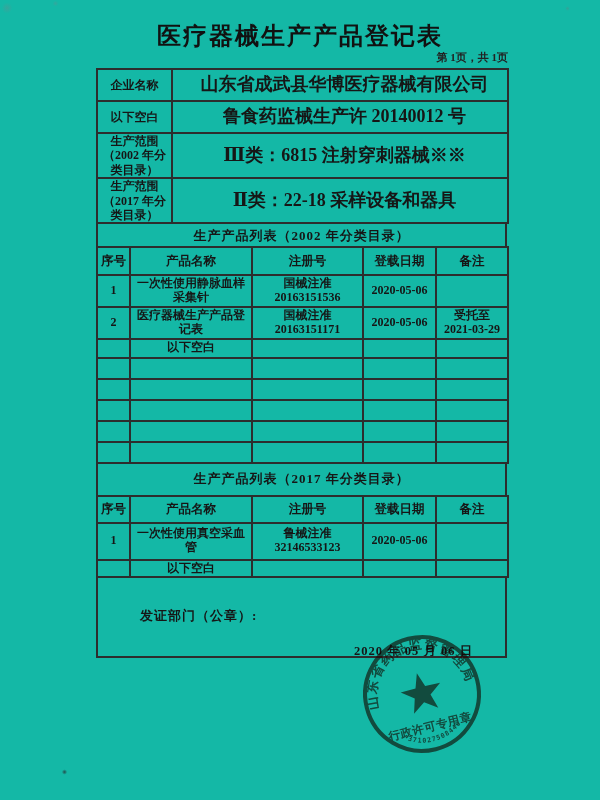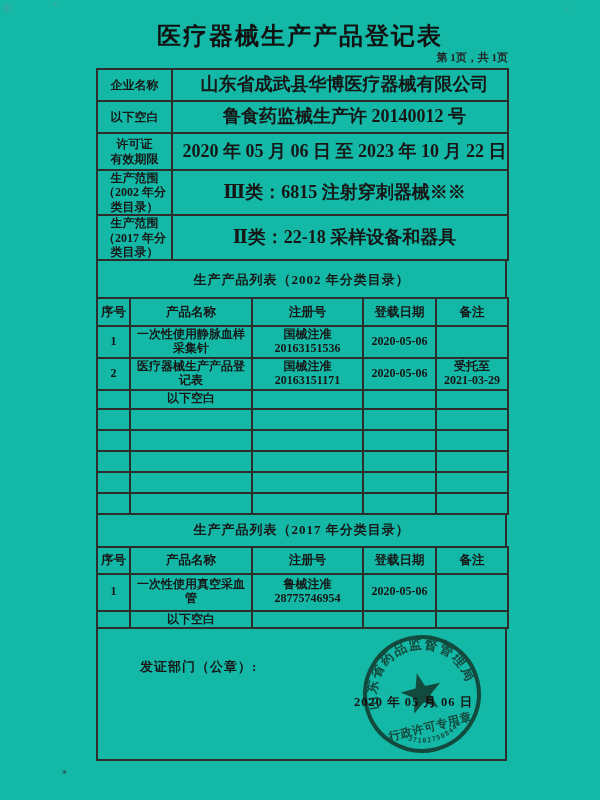--- a/index.html
+++ b/index.html
@@ -100,43 +100,38 @@
         </colgroup>
       <tbody>
           <tr style="height:32px">
         <td class="info-label">企业名称</td>
         <td class="info-value">山东省成武县华博医疗器械有限公司</td>
       </tr>
       <tr style="height:32px">
         <td class="info-label">以下空白</td>
         <td class="info-value">鲁食药监械生产许 20140012 号</td>
       </tr>
-      <tr style="height:37px">
-        <td class="info-label">许可证
-有效期限</td>
-        <td class="info-value">2020 年 05 月 06 日  至 2023 年 10 月 22 日</td>
-      </tr>
       <tr style="height:44px">
         <td class="info-label">生产范围
 （2002 年分
 类目录）</td>
         <td class="info-value">Ⅲ类：6815 注射穿刺器械※※</td>
       </tr>
       <tr style="height:45px">
         <td class="info-label">生产范围
 （2017 年分
 类目录）</td>
         <td class="info-value">Ⅱ类：22-18 采样设备和器具</td>
       </tr>
     </tbody>
       </table>
 
     <table class="section-bar">
       <tbody>
-          <tr style="height:38px">
+          <tr style="height:24px">
         <td>生产产品列表（2002 年分类目录）</td>
       </tr>
     </tbody>
       </table>
 
     <table class="prod">
       <colgroup>
         <col style="width:33px">
           <col style="width:122px">
           <col style="width:111px">
@@ -234,37 +229,37 @@
         <th>序号</th>
         <th>产品名称</th>
         <th>注册号</th>
         <th>登载日期</th>
         <th>备注</th>
       </tr>
       <tr style="height:37px">
         <td>1</td>
         <td>一次性使用真空采血管</td>
         <td>鲁械注准
-28775746954</td>
+32146533123</td>
         <td>2020-05-06</td>
         <td></td>
       </tr>
       <tr style="height:17px">
         <td></td>
         <td>以下空白</td>
         <td></td>
         <td></td>
         <td></td>
       </tr>
     </tbody>
       </table>
 
     <table>
       <tbody>
-          <tr style="height:132px">
+          <tr style="height:80px">
         <td class="footer-cell">
           <span class="issuing-label">发证部门（公章）:</span>
           <span class="issue-date">2020 年 05 月 06 日</span>
         </td>
       </tr>
     </tbody>
       </table>
 
   </div>
 

